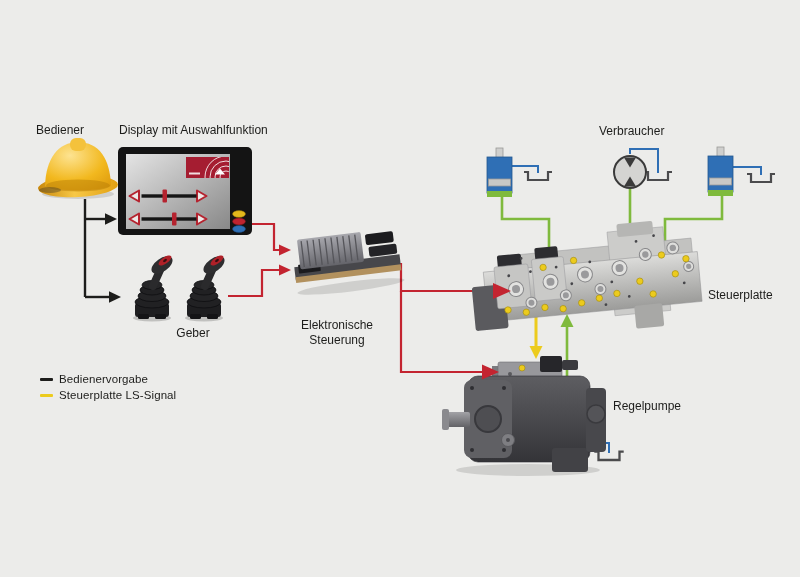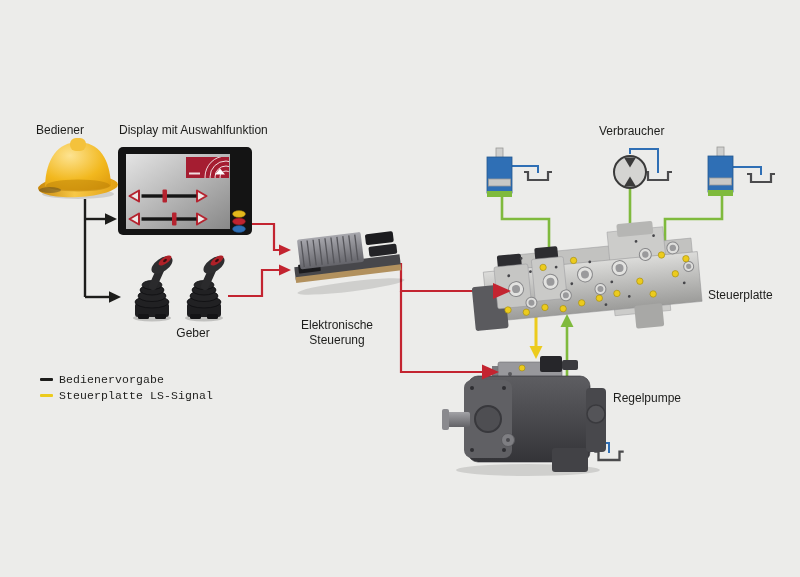--- a/index.html
+++ b/index.html
@@ -16,21 +16,21 @@
   .legend-row{display:flex;align-items:center;height:16px;}
   .legend-marker{width:13px;margin-right:6px;flex:0 0 13px;display:flex;flex-direction:column;justify-content:center;}
   .legend-marker .bar{height:3px;width:13px;border-radius:1px;}
   .legend-marker .bar.thin{height:2.2px;}
   .legend-marker .gap{height:1.2px;}
   .m-operator .bar{background:var(--ink);}
   .m-flow-top{background:var(--flow);}
   .m-flow-bot{background:var(--return);}
   .m-ls .bar{background:var(--ls);}
   .m-electric .bar{background:var(--electric);}
-  .legend-row span.txt{font-size:11.5px;letter-spacing:.1px;font-family:Liberation Mono, monospace;}
+  .legend-row span.txt{font-size:11.5px;letter-spacing:.1px;}
 </style>
 </head>
 <body>
 
 <div class="stage">
 
 <svg width="800" height="577" viewBox="0 0 800 577">
   <defs>
     <linearGradient id="screenGrad" x1="0" y1="0" x2="1" y2="1">
       <stop offset="0" stop-color="#e4e4e4"></stop>
@@ -304,21 +304,21 @@
     <polygon points="567,314 560.5,327 573.5,327" fill="var(--flow)"></polygon>
   </g>
 </svg>
 
   <div class="lbl center" style="left:22px;top:123px;width:76px;">Bediener</div>
   <div class="lbl" style="left:119px;top:123px;">Display mit Auswahlfunktion</div>
   <div class="lbl center" style="left:155px;top:326px;width:76px;">Geber</div>
   <div class="lbl center" style="left:292px;top:290px;width:90px;margin-top:28px;">Elektronische Steuerung</div>
   <div class="lbl" style="left:599px;top:124px;">Verbraucher</div>
   <div class="lbl" style="left:708px;top:288px;text-align:center;">Steuerplatte</div>
-  <div class="lbl" style="left:613px;top:391px;">Regelpumpe</div>
+  <div class="lbl" style="left:613px;top:399px;">Regelpumpe</div>
 
   <div class="legend">
     <div class="legend-row">
       <span class="legend-marker m-operator">
           <span class="bar"></span>
         </span>
       <span class="txt">Bedienervorgabe</span>
     </div>
     <div class="legend-row">
       <span class="legend-marker m-ls">

